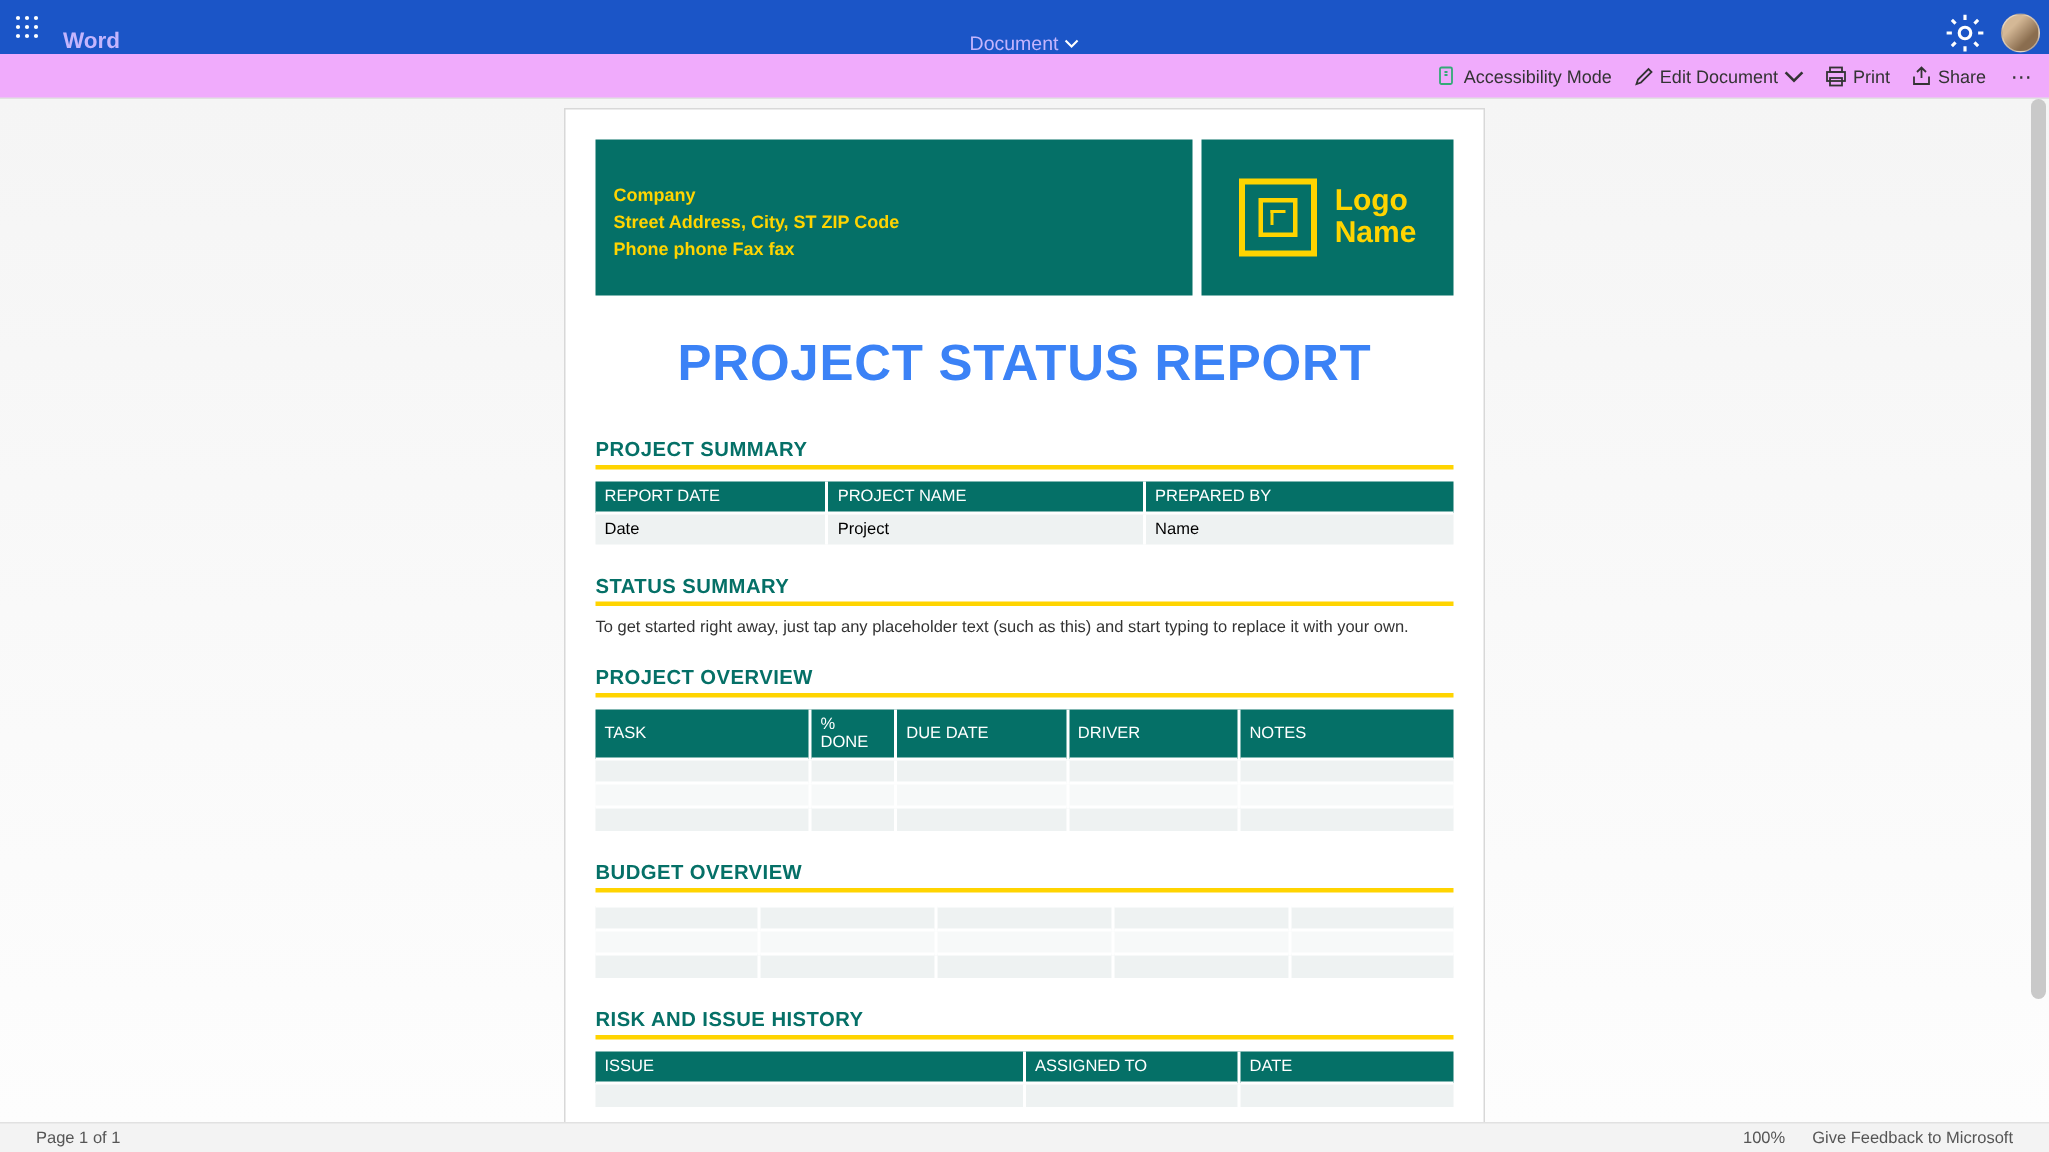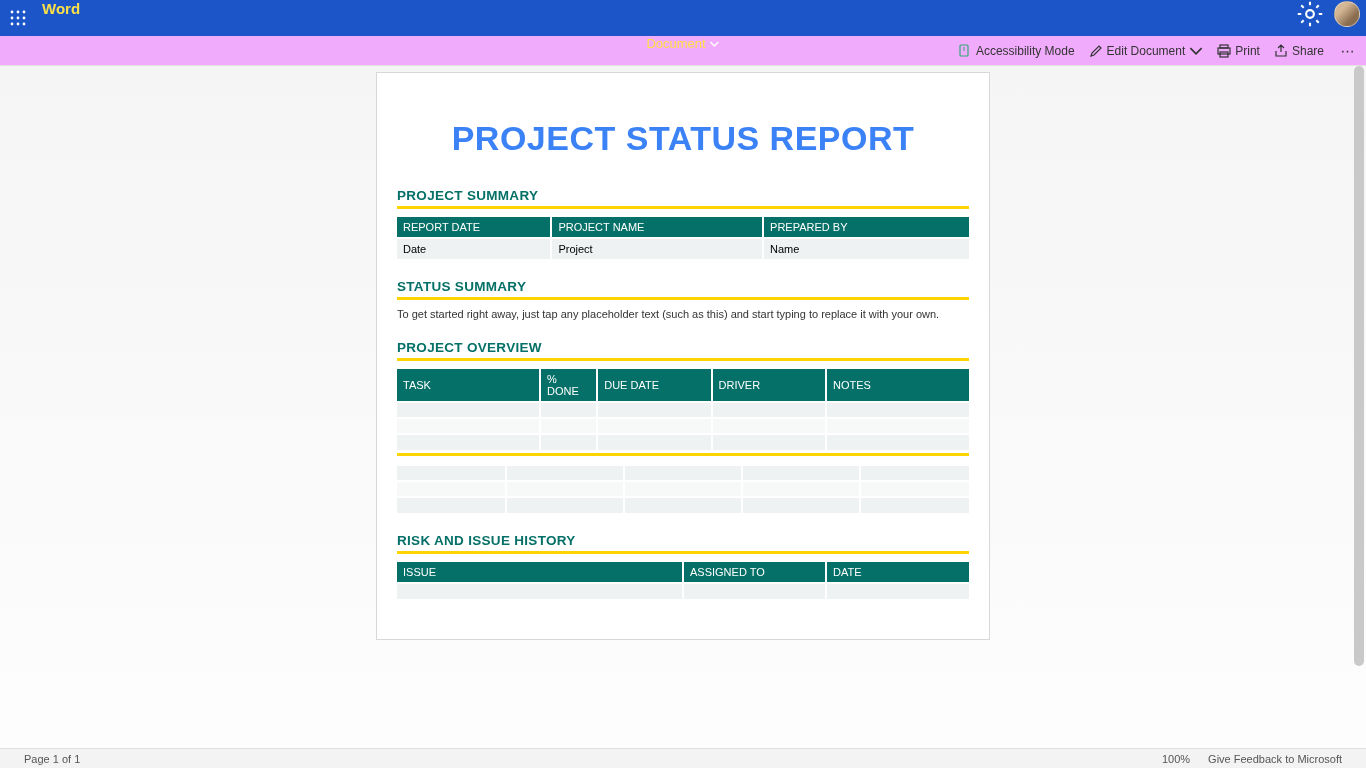--- a/index.html
+++ b/index.html
@@ -1,19 +1,19 @@
 <!DOCTYPE html>
 <html><head>
 <meta charset="utf-8">
 <style>
 * { box-sizing: border-box; margin: 0; padding: 0; }
 body { font-family: "Segoe UI", Arial, sans-serif; background: #f9f9f9; overflow: hidden; }
 
 
-.titlebar { height: 36px; background: #1b55c7; display: flex; align-items: flex-start; color: #fde047; position: relative; }
+.titlebar { height: 36px; background: #1b55c7; display: flex; align-items: flex-end; color: #c4b5fd; position: relative; }
 .app-launcher { width: 36px; height: 36px; display: flex; align-items: center; justify-content: center; cursor: pointer; }
 .app-launcher svg { width: 16px; height: 16px; }
 .app-name { font-size: 15px; font-weight: 600; margin-left: 6px; }
 .doc-title { position: absolute; left: 50%; transform: translateX(-50%); font-size: 13px; display: flex; align-items: center; cursor: pointer; margin-top: 36px; }
 .doc-title svg { width: 10px; height: 10px; margin-left: 4px; }
 .title-right { position: absolute; right: 6px; display: flex; align-items: center; gap: 10px; }
 .settings-btn { width: 28px; height: 28px; display: flex; align-items: center; justify-content: center; cursor: pointer; }
 .avatar { width: 26px; height: 26px; border-radius: 50%; background: linear-gradient(135deg,#d4b896 30%,#8a6d4f 70%); border:1px solid rgba(255,255,255,.4); cursor:pointer; }
 
 
@@ -124,20 +124,36 @@
       </svg>
     <span>Share</span>
   </div>
   <div class="more">⋯</div>
 </div>
 
 <div class="canvas-wrap">
   <div class="page">
     <div class="page-inner">
 
+      <div class="banner">
+        <div class="banner-left">
+          <div>Company</div>
+          <div>Street Address, City, ST ZIP Code</div>
+          <div>Phone phone  Fax fax</div>
+        </div>
+        <div class="banner-right">
+          <div class="logo-sq">
+              <div class="logo-sq-in"></div>
+            </div>
+          <div class="logo-text">
+            <div>Logo</div>
+            <div>Name</div>
+          </div>
+        </div>
+      </div>
 
       <div class="doc-main-title">PROJECT STATUS REPORT</div>
 
       <div class="sect-head">PROJECT SUMMARY</div>
       <div class="sect-rule"></div>
       <table>
         <tbody>
             <tr>
           <th style="width:27%">REPORT DATE</th>
           <th style="width:37%">PROJECT NAME</th>
@@ -183,20 +199,21 @@
         <tr>
               <td></td>
               <td></td>
               <td></td>
               <td></td>
               <td></td>
             </tr>
       </tbody>
         </table>
 
+      <div class="sect-head">BUDGET OVERVIEW</div>
       <div class="sect-rule"></div>
       <table>
         <tbody>
         <tr>
               <td></td>
               <td></td>
               <td></td>
               <td></td>
               <td></td>
             </tr>

